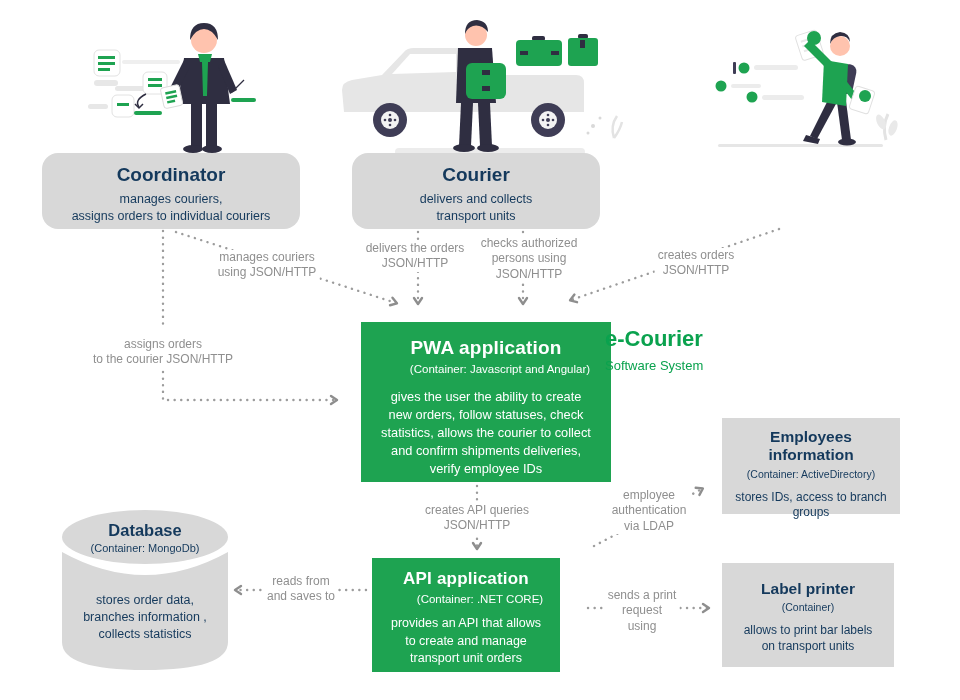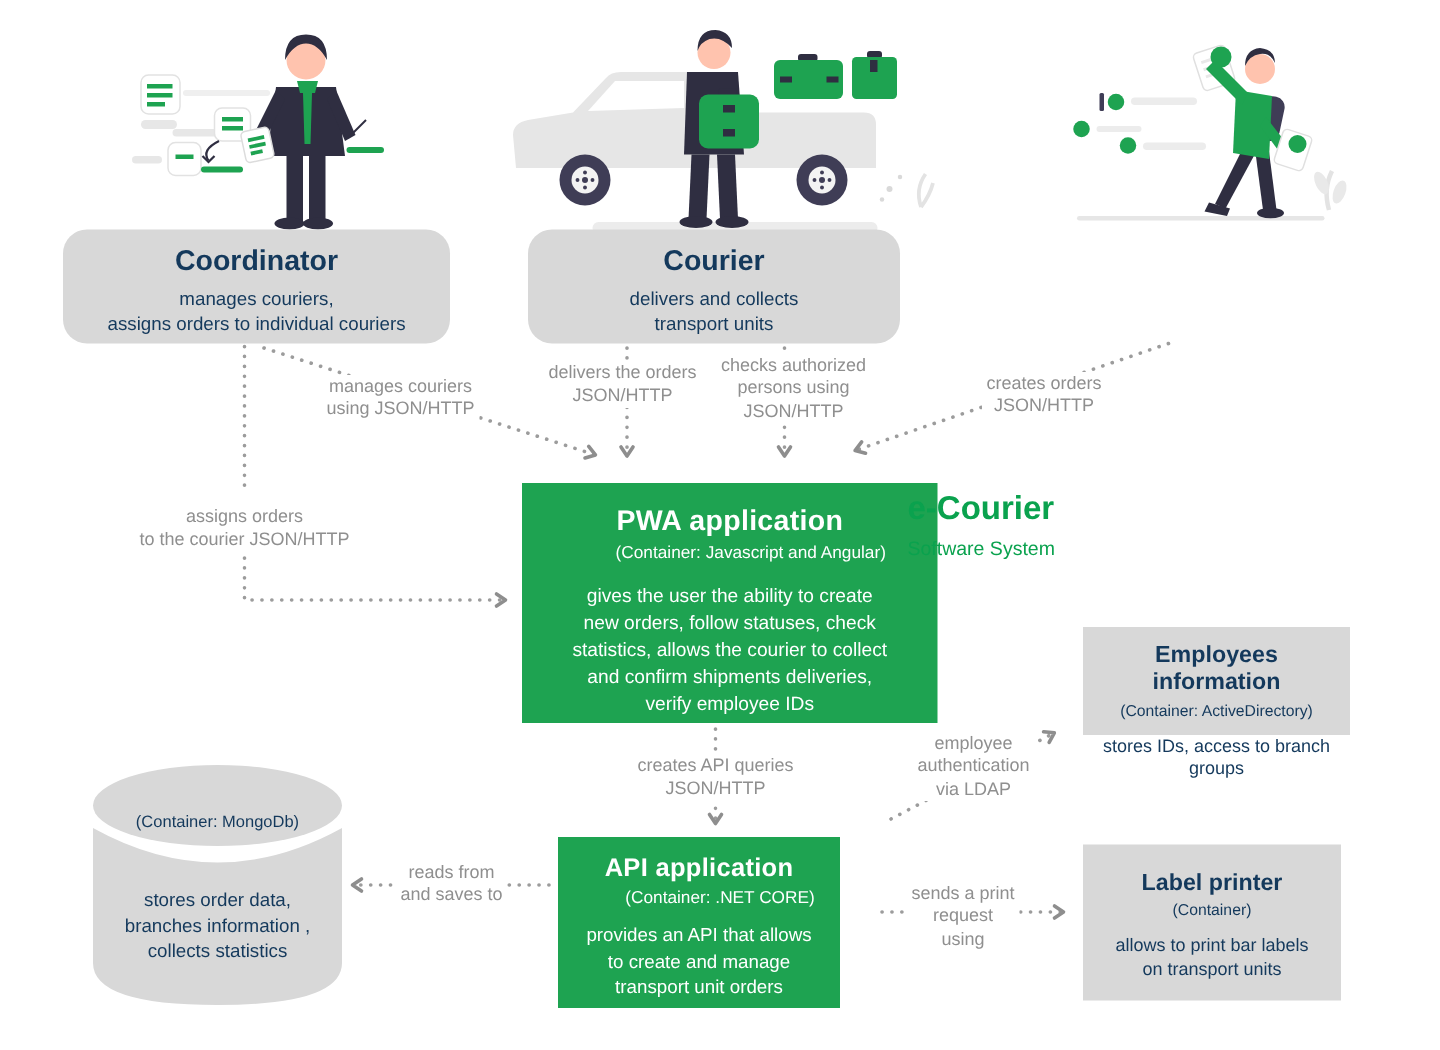--- a/index.html
+++ b/index.html
@@ -9,34 +9,34 @@
   
   .actor{position:absolute;background:#d8d8d8;border-radius:16px;color:#14395c;
          text-align:center;padding-top:11px;box-sizing:border-box;}
   #actor-coordinator{left:42px;top:153px;width:258px;height:76px;}
   #actor-courier{left:352px;top:153px;width:248px;height:76px;}
   #actor-uck{left:668px;top:153px;width:247px;height:76px;}
   .actor-title{font-size:19px;font-weight:600;margin-bottom:5px;}
   .actor-desc{font-size:12.5px;line-height:1.32;white-space:pre-line;}
   
   .sys{position:absolute;background:#1ea351;color:#ffffff;text-align:center;box-sizing:border-box;}
-  #pwa-box{left:348px;top:322px;width:277px;height:160px;padding-top:15px;}
+  #pwa-box{left:361px;top:322px;width:250px;height:160px;padding-top:15px;}
   #api-box{left:372px;top:558px;width:188px;height:114px;padding-top:11px;}
   .sys-title{font-weight:800;font-size:19px;letter-spacing:.2px;}
   #api-box .sys-title{font-size:17px;}
   .sys-sub{font-size:11.5px;margin-top:4px;padding-left:28px;}
   .sys-desc{font-size:12.8px;margin-top:13px;line-height:1.4;white-space:pre-line;}
   #api-box .sys-desc{margin-top:10px;font-size:12.5px;}
   
   #system-label{position:absolute;left:605px;top:326px;}
   .system-title{color:#0aa24e;font-weight:800;font-size:22px;}
   .system-sub{color:#0aa24e;font-size:13px;margin-top:6px;}
   
   .support{position:absolute;background:#d8d8d8;color:#14395c;text-align:center;box-sizing:border-box;}
-  #employees-box{left:722px;top:418px;width:178px;height:72px;padding-top:10px;}
+  #employees-box{left:722px;top:418px;width:178px;height:96px;padding-top:10px;}
   #printer-box{left:722px;top:563px;width:172px;height:104px;padding-top:17px;}
   .support-title{font-weight:800;font-size:15.5px;line-height:1.18;white-space:pre-line;}
   .support-sub{font-size:10.5px;margin-top:3px;}
   .support-desc{font-size:12px;margin-top:10px;line-height:1.3;white-space:pre-line;}
   
   #database{position:absolute;left:60px;top:508px;width:170px;height:172px;color:#14395c;text-align:center;}
   #database .db-text{position:absolute;left:0;width:170px;}
   .db-title{top:13px;font-weight:800;font-size:16.5px;}
   .db-sub{top:34px;font-size:11px;}
   .db-desc{top:84px;font-size:12.5px;line-height:1.35;white-space:pre-line;}
@@ -255,20 +255,21 @@
 on transport units</div>
   </div>
 
   <div id="database">
     <svg width="170" height="172" viewBox="0 0 170 172">
       <ellipse cx="85" cy="29" rx="83" ry="27" fill="#d8d8d8"></ellipse>
       <path d="M2,39 Q85,92 168,39 L168,138 Q85,172 2,138 Z" fill="#d8d8d8" transform="translate(0,0)" opacity="0"></path>
       <path d="M2,40 Q85,91 168,40 L168,136 Q85,170 2,136 Z" fill="none"></path>
       <path d="M2,44 Q85,90 168,44 L168,134 Q168,162 85,162 Q2,162 2,134 Z" fill="#d8d8d8"></path>
     </svg>
+    <div class="db-text db-title">Database</div>
     <div class="db-text db-sub">(Container: MongoDb)</div>
     <div class="db-text db-desc">stores order data,
 branches information ,
 collects statistics</div>
   </div>
 
   <svg id="edges" width="960" height="700" viewBox="0 0 960 700">
     <defs>
       <marker id="ah" viewBox="0 0 12 12" refX="8" refY="6" markerWidth="12" markerHeight="12" orient="auto" markerUnits="userSpaceOnUse">
         <path d="M3,2 L9,6 L3,10" fill="none" stroke="#8e8e8e" stroke-width="2.4" stroke-linecap="round" stroke-linejoin="round"></path>

